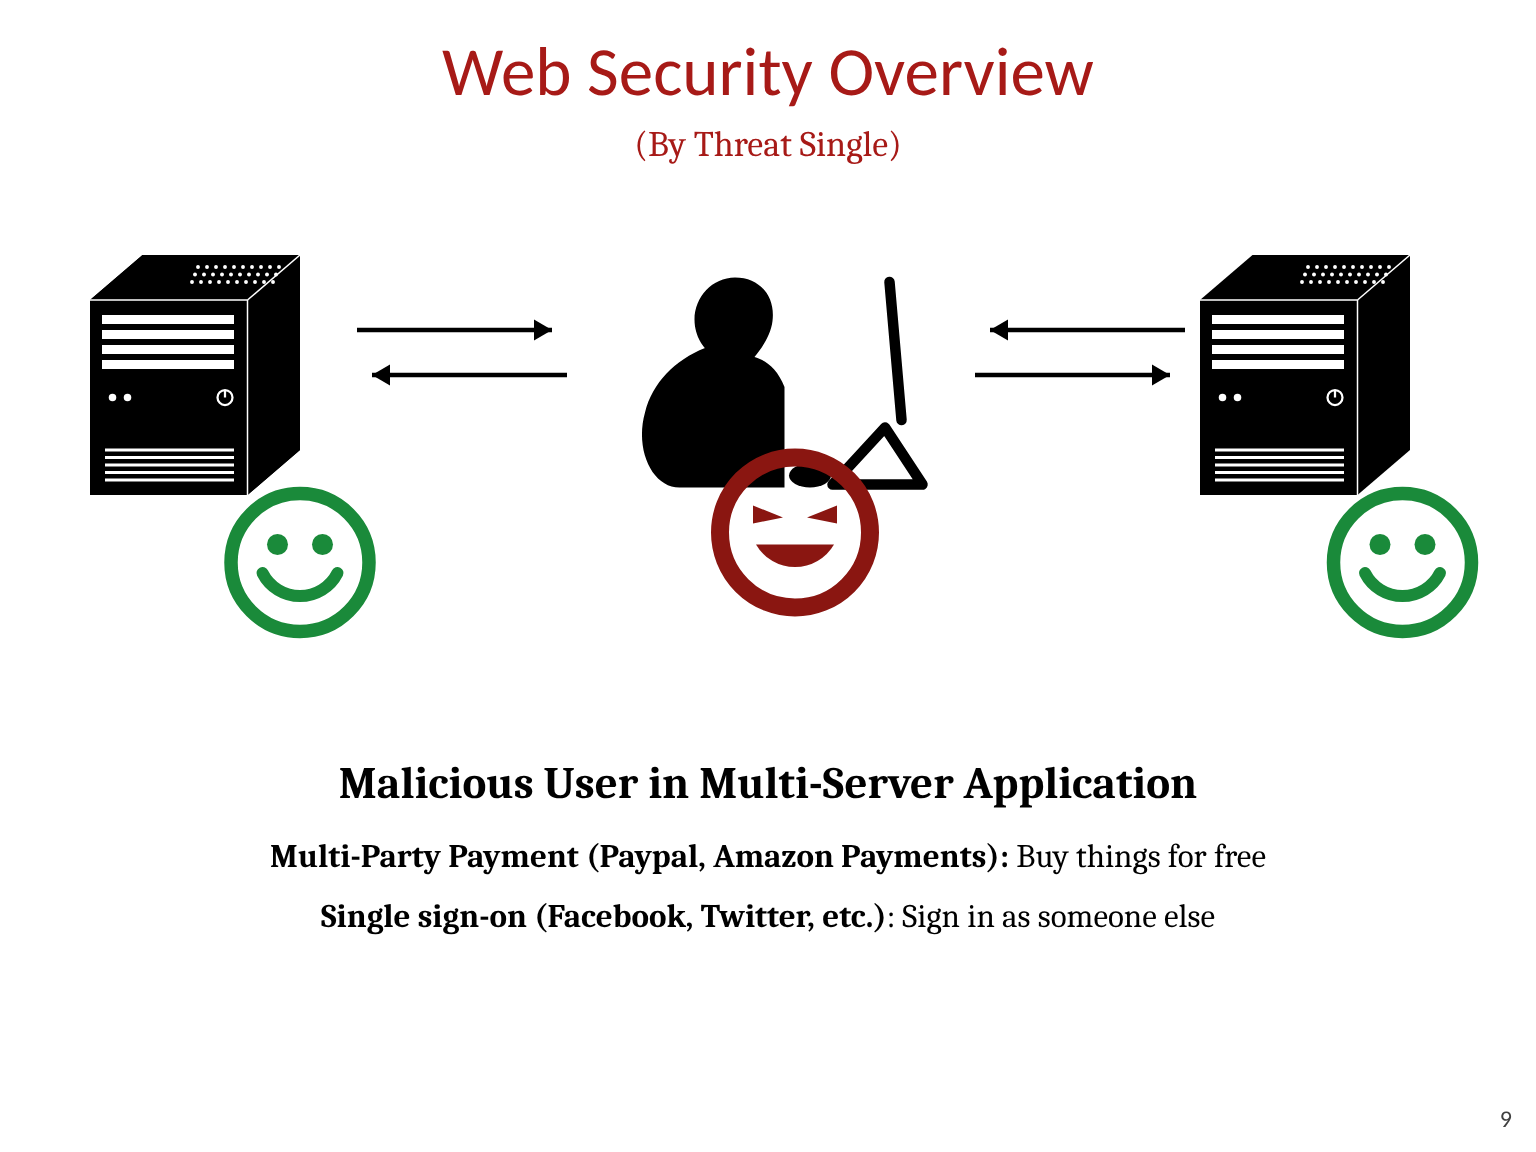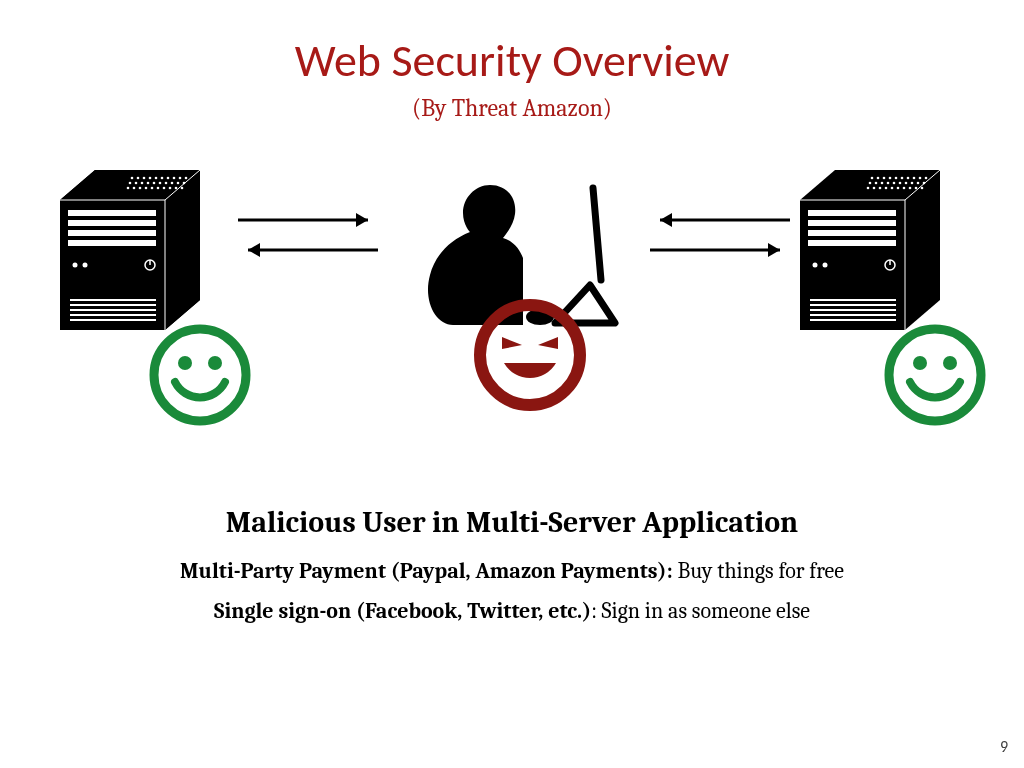--- a/index.html
+++ b/index.html
@@ -1,19 +1,19 @@
 <!DOCTYPE html>
 <html><head>
 <meta charset="utf-8">
 <style>
 html, body { margin:0; padding:0; width:1024px; height:768px; background:#fff;
   font-family:Cambria, Georgia, "Times New Roman", serif; color:#000; position:relative; }
 .slide { position:relative; width:1024px; height:768px; }
 .title { text-align:center; font-size:46px; color:#a71a17; font-weight:400;
-  padding-top:32px; font-family:Calibri, Arial, sans-serif; }
+  padding-top:20px; font-family:Calibri, Arial, sans-serif; }
 .subtitle { text-align:center; font-size:24px; color:#a71a17; margin-top:6px; }
 .diagram { position:absolute; left:0; top:170px; width:1024px; height:300px; }
 .srv { position:absolute; width:150px; height:170px; }
 .srv-left { left:60px; top:0; }
 .srv-right { left:800px; top:0; }
 .user { position:absolute; left:415px; top:10px; width:210px; height:150px; }
 .arrows { position:absolute; width:160px; }
 .arrows-left { left:228px; top:32px; }
 .arrows-right { left:640px; top:32px; }
 .smiley { position:absolute; }
@@ -26,21 +26,21 @@
 .line b { font-weight:bold; }
 .pagenum { position:absolute; right:16px; bottom:12px; font-size:16px;
   font-family:Calibri, Arial, sans-serif; color:#404040; }
 </style>
 </head>
 <body>
 
 <div class="slide">
 
   <div class="title">Web Security Overview</div>
-  <div class="subtitle">(By Threat Amazon)</div>
+  <div class="subtitle">(By Threat Single)</div>
 
   <div class="diagram">
 
     <div class="srv srv-left">
       <svg viewBox="0 0 150 170" width="150" height="170">
         <polygon points="0,30 35,0 140,0 140,130 105,160 0,160" fill="#000"></polygon>
         <polygon points="0,30 35,0 140,0 105,30" fill="#000"></polygon>
         <polygon points="35,0 140,0 140,130 105,160 105,30 35,0" fill="#000"></polygon>
         <line x1="0" y1="30" x2="105" y2="30" stroke="#fff" stroke-width="1"></line>
         <line x1="105" y1="30" x2="105" y2="160" stroke="#fff" stroke-width="1"></line>

